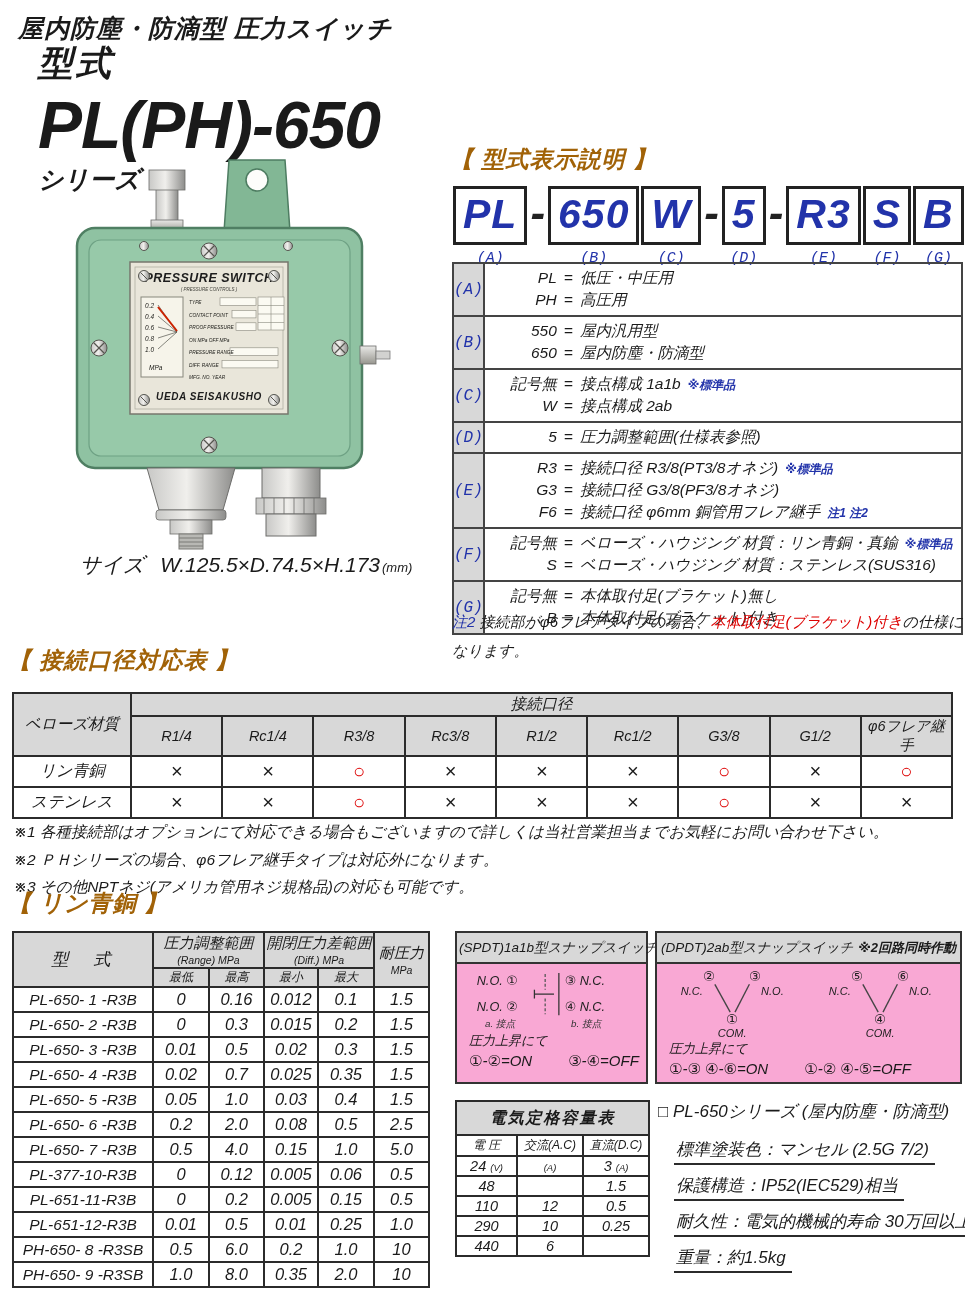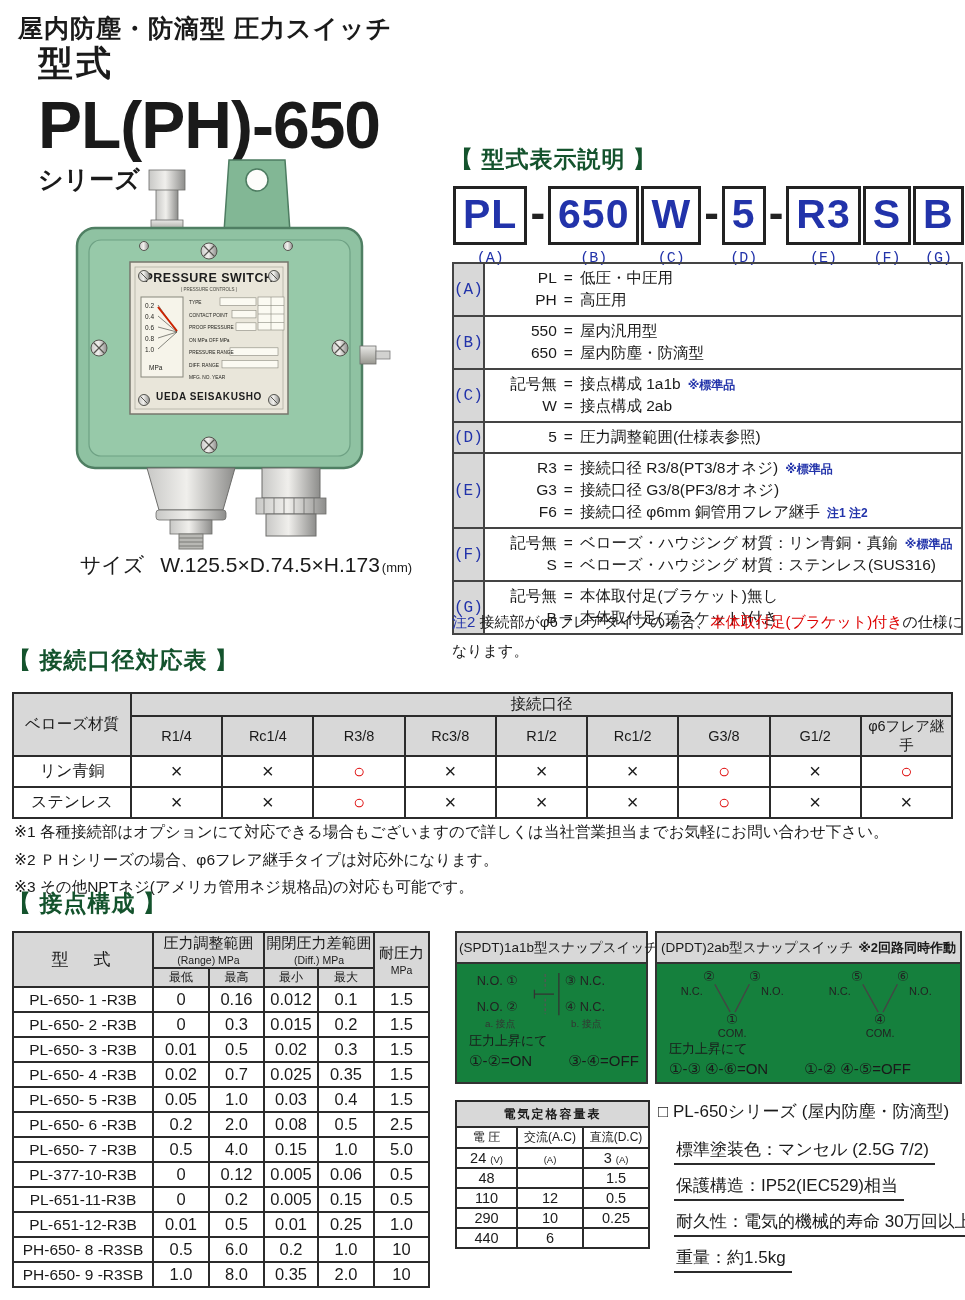--- a/index.html
+++ b/index.html
@@ -1,32 +1,32 @@
 <!DOCTYPE html>
 <html><head>
 <meta charset="utf-8">
 <style>
   * { margin:0; padding:0; box-sizing:border-box; }
   html,body { background:#fff; }
   .page {
     position:relative; width:965px; height:1300px; background:#fff;
-    font-family:"Liberation Sans","DejaVu Sans",sans-serif; color:#1a1a1a; overflow:hidden;
+    font-family:"Liberation Sans","DejaVu Sans",sans-serif; color:#1a1a1a; overflow:hidden;font-style:italic;
   }
   .c-blue { color:#2233aa; }
   .c-red  { color:#dd0000; }
   .gray   { background:#d8d8d8; }
 
   
   .hdr-sub { position:absolute; left:18px; top:12px; font-size:25px; font-weight:bold; letter-spacing:1px; }
   .hdr-model { position:absolute; left:14px; top:40px; display:flex; align-items:baseline;flex-direction:column; }
   .hdr-model .lbl { font-size:35px; font-weight:bold; letter-spacing:3px; }
   .hdr-model .big { font-size:66px; font-weight:bold; margin-left:24px; letter-spacing:-1px; }
   .hdr-model .series { font-size:25px; font-weight:bold; margin-left:16px; }
 
-  .sec-heading { position:absolute; font-size:23px; font-weight:bold; letter-spacing:1px; color:#14532d; }
+  .sec-heading { position:absolute; font-size:23px; font-weight:bold; letter-spacing:1px; color:#a16207; }
 
   
   .photo-svg { position:absolute; left:52px; top:150px; width:385px; height:400px;
                font-family:"Liberation Sans","DejaVu Sans",sans-serif; }
   .size-caption { position:absolute; left:55px; top:551px; width:382px; text-align:center; font-size:21px; }
   .size-caption .sz-lbl { margin-right:16px; }
   .size-caption .sz-unit { font-size:13px; margin-left:2px; }
 
   
   .code-area { position:absolute; left:452px; top:186px; display:flex; align-items:flex-start; }
@@ -62,33 +62,33 @@
   
   .spec-table { position:absolute; left:12px; top:931px; border-collapse:collapse; table-layout:fixed; width:416px; }
   .spec-table td { border:2px solid #2b2b2b; text-align:center; vertical-align:middle; }
   .spec-th { font-size:15px; height:36px; }
   .spec-th .sub { display:block; font-size:10.5px; margin-top:1px; }
   .spec-minmax td { font-size:12px; height:17px; }
   .spec-model { font-size:15.5px; height:25px; white-space:nowrap; }
   .spec-val { font-size:16.5px; }
 
   
-  .switch-box { position:absolute; border:2px solid #333; background:#15803d; }
+  .switch-box { position:absolute; border:2px solid #333; background:#f9a8d4; }
   .switch-title { background:#d8d8d8; border-bottom:2px solid #333; font-size:13.5px; text-align:center;
                   padding:6px 2px 5px; white-space:nowrap; }
   .switch-note { font-size:13px; margin-left:5px; font-weight:bold; }
   .switch-body { padding:4px 6px 2px; }
   .switch-cond { font-size:13px; padding-left:6px; margin-top:1px; }
   .switch-rules { display:flex; gap:36px; font-size:15px; padding-left:6px; margin-top:2px; white-space:nowrap; }
   .dpdt-diagrams { display:flex; justify-content:center; gap:34px; }
 
   
   .elec-table { position:absolute; left:455px; top:1100px; width:193px; border-collapse:collapse; table-layout:fixed; }
   .elec-table td { border:2px solid #2b2b2b; text-align:center; vertical-align:middle; }
-  .elec-title { height:26px; font-size:12px; font-weight:bold; letter-spacing:2px; }
+  .elec-title { height:34px; font-size:16px; font-weight:bold; letter-spacing:2px; }
   .elec-head { height:21px; font-size:12px; }
   .elec-cell { height:20px; font-size:14.5px; }
   .elec-small { font-size:9.5px; }
 
   
   .series-info { position:absolute; left:658px; top:1100px; }
   .series-title { font-size:17px; margin-bottom:15px; }
   .series-item { display:table; font-size:17px; border-bottom:2px solid #2b2b2b;
                  padding:0 6px 2px 2px; margin:0 0 9px 16px; white-space:nowrap; }
 </style>
@@ -389,21 +389,21 @@
           <td class="conn-mark">×</td>
         </tr>
       </tbody>
   </table>
   <div class="foot-notes" id="foot-notes">
       <div class="foot-line">※1 各種接続部はオプションにて対応できる場合もございますので詳しくは当社営業担当までお気軽にお問い合わせ下さい。</div>
       <div class="foot-line">※2 ＰＨシリーズの場合、φ6フレア継手タイプは対応外になります。</div>
       <div class="foot-line">※3 その他NPTネジ(アメリカ管用ネジ規格品)の対応も可能です。</div>
     </div>
 
-  <div class="sec-heading" style="left:8px;top:888px;">【 接点構成 】</div>
+  <div class="sec-heading" style="left:8px;top:888px;">【 リン青銅 】</div>
   <table class="spec-table">
     <colgroup>
       <col style="width:140px">
         <col style="width:56px">
         <col style="width:55px">
       <col style="width:54px">
         <col style="width:56px">
         <col style="width:55px">
     </colgroup>
     <tbody id="spec-tbody">

